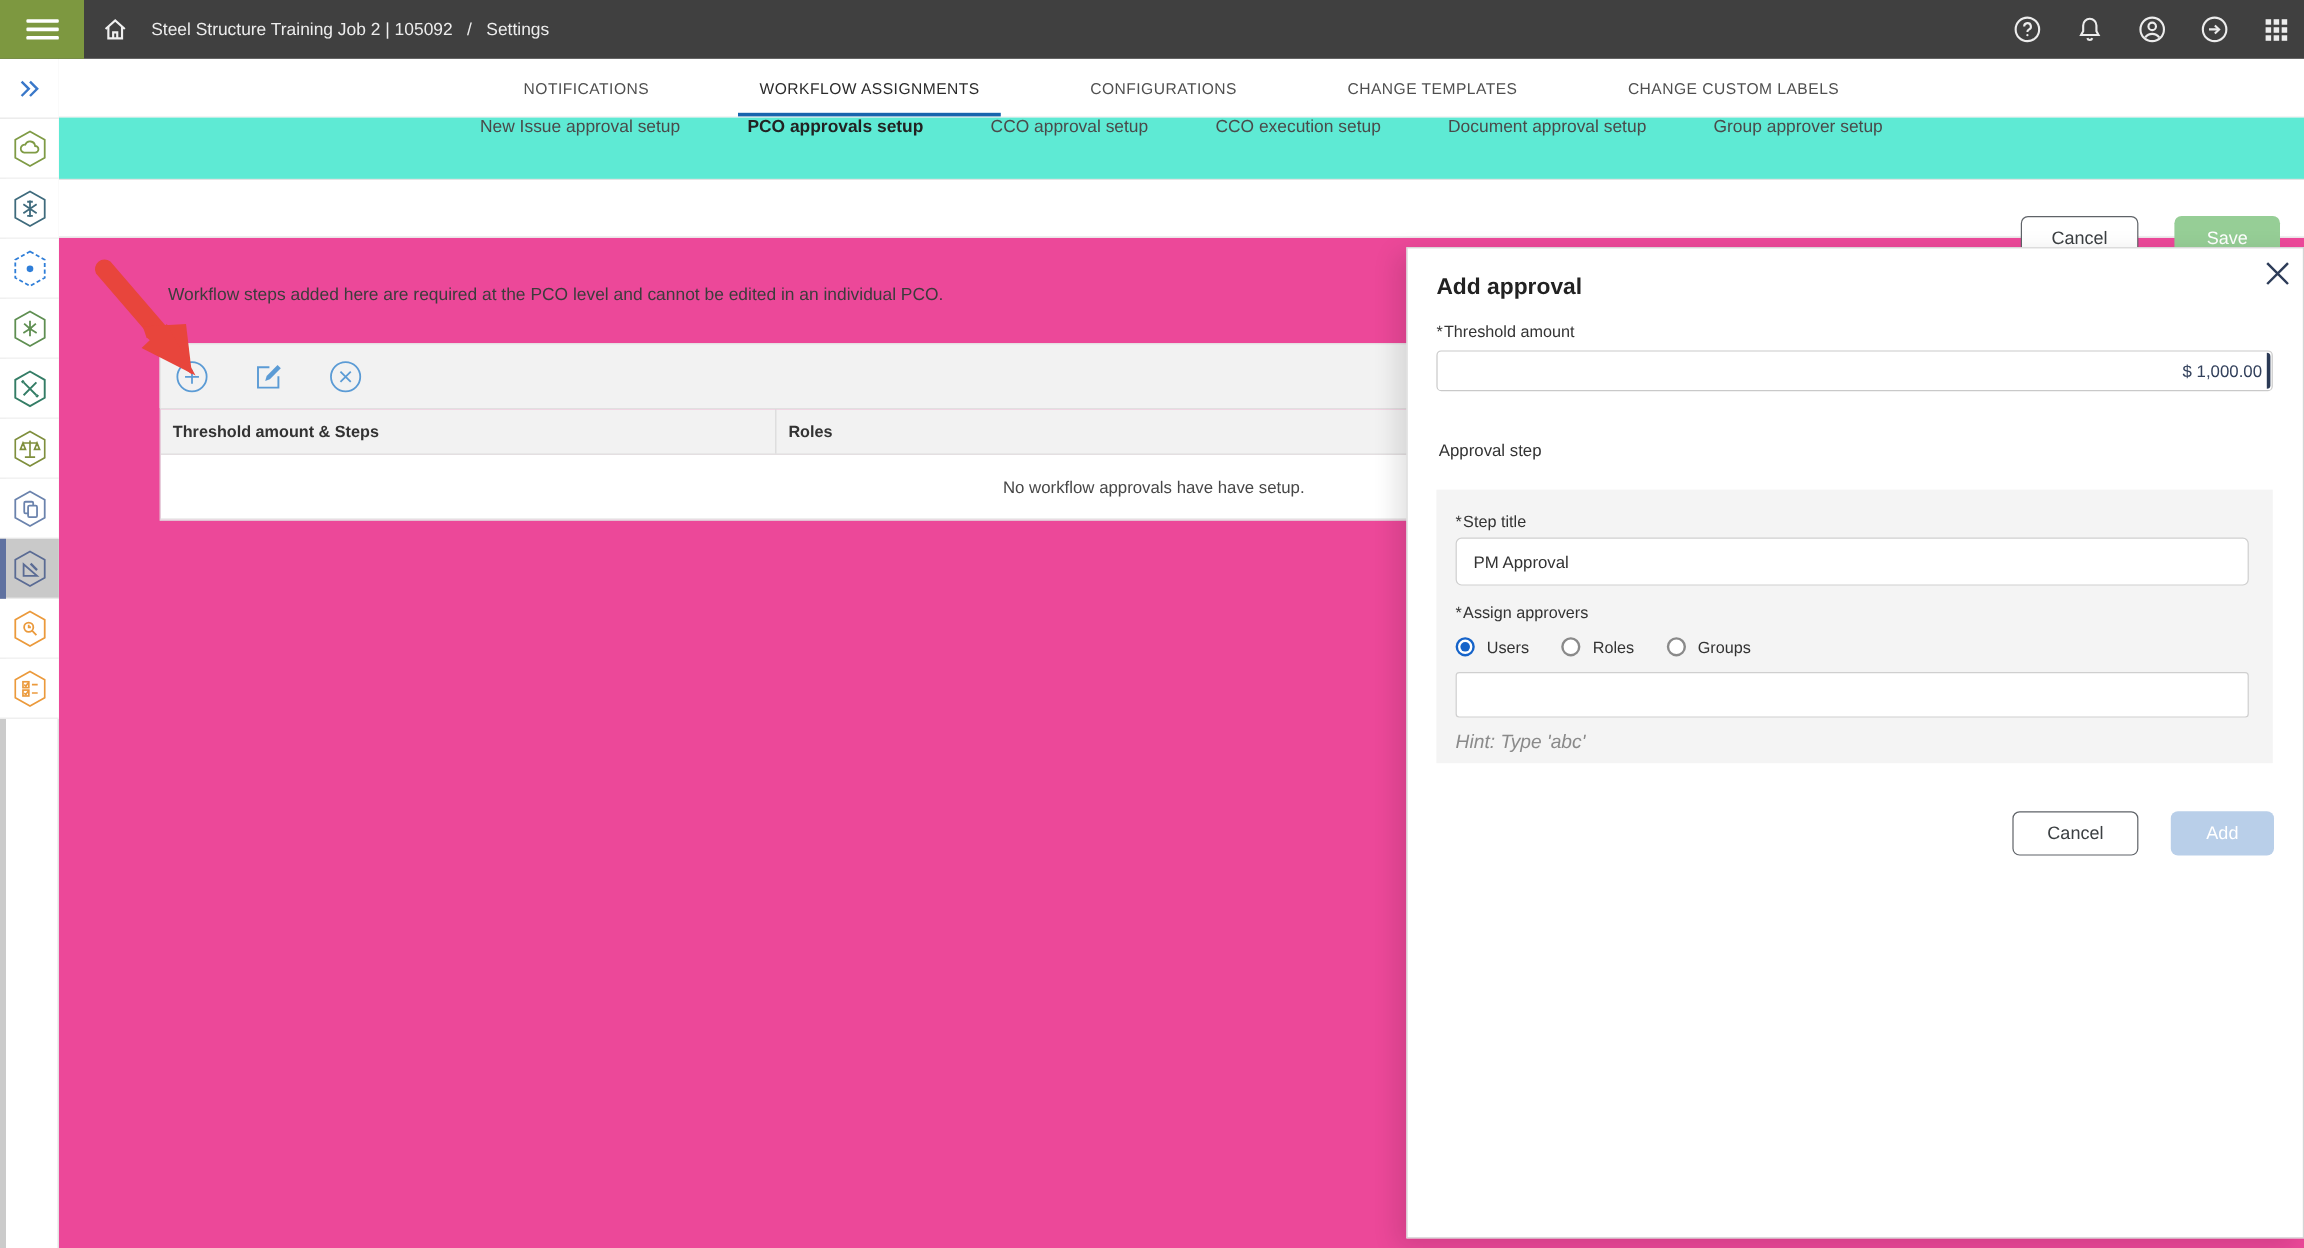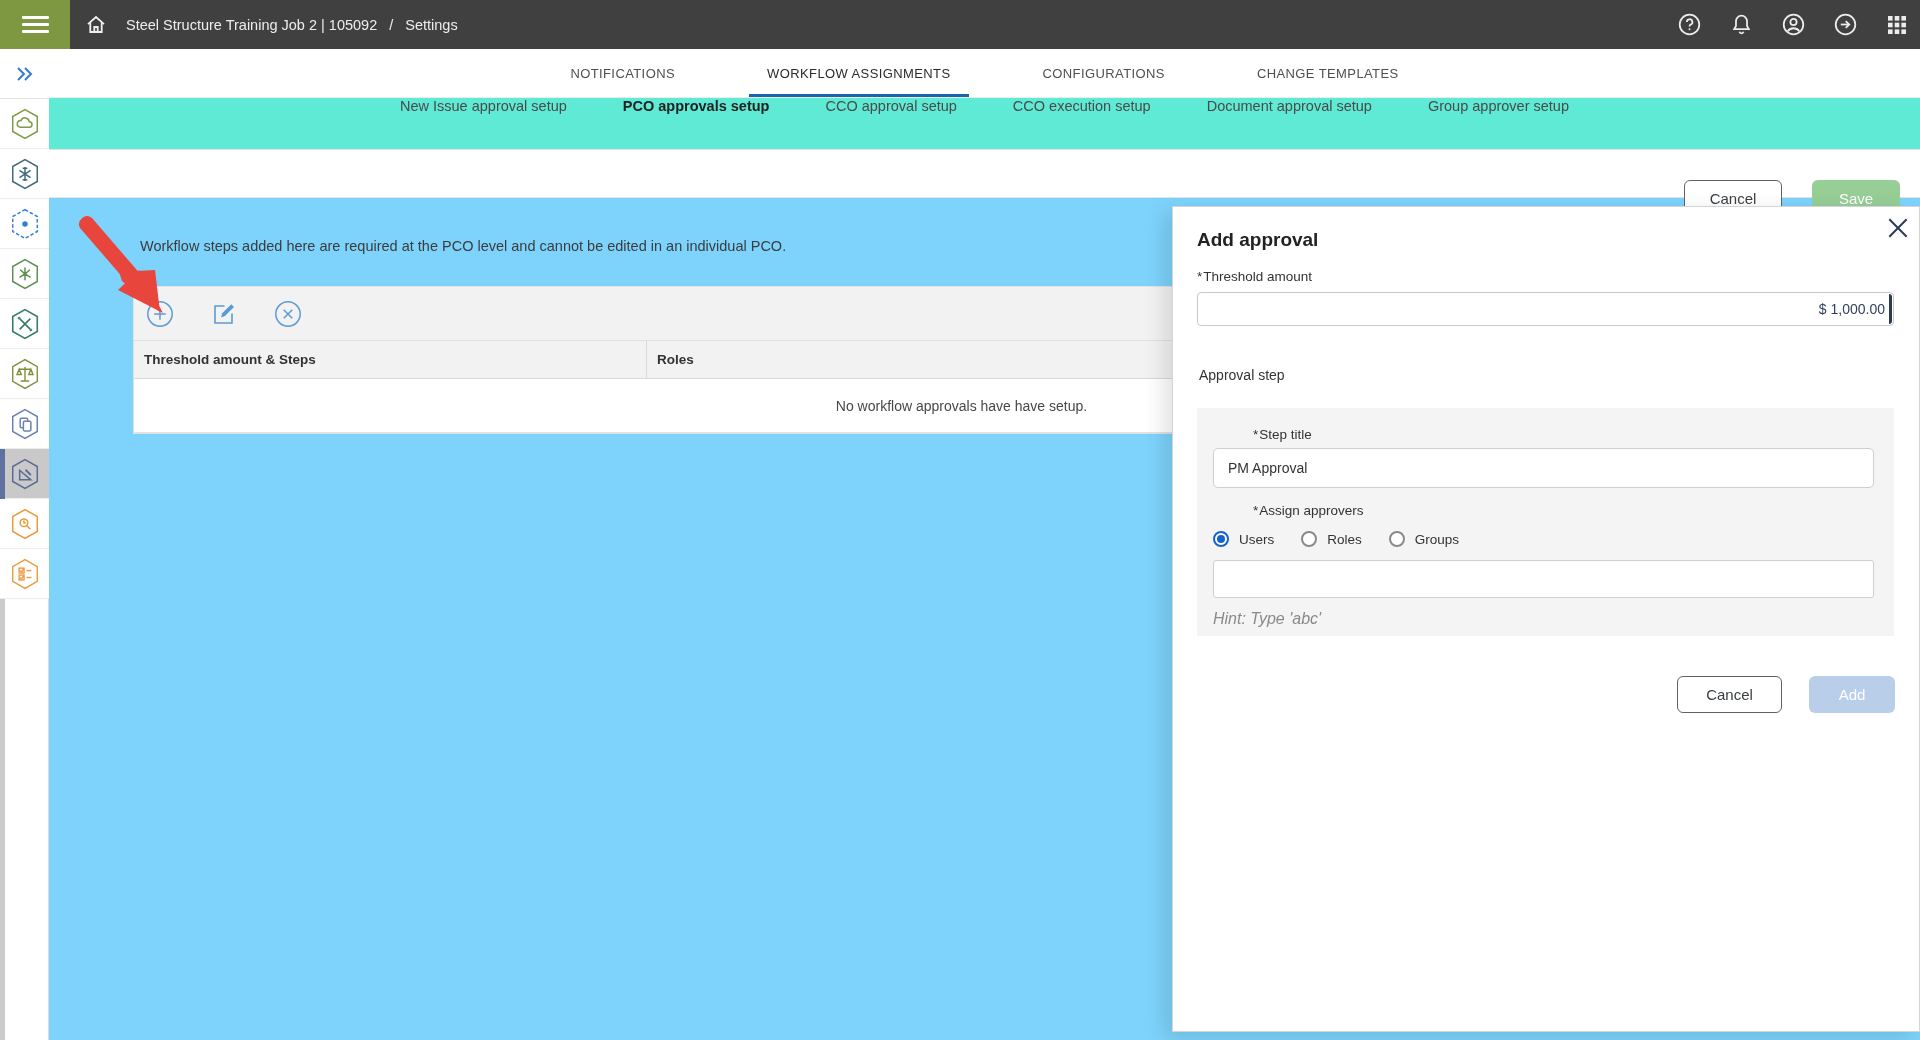--- a/index.html
+++ b/index.html
@@ -1,18 +1,18 @@
 <!DOCTYPE html>
 <html><head>
 <meta charset="utf-8">
 <style>
   * { margin:0; padding:0; box-sizing:border-box; }
   html,body { width:1920px; height:1040px; overflow:hidden; background:#fff;
     font-family:"Liberation Sans", sans-serif; }
-  .abs { position:absolute;margin-left:40px; }
+  .abs { position:absolute; }
 
   
   #topbar { position:absolute; left:0; top:0; width:1920px; height:49px; background:#404040; z-index:30; }
   #hamburger { position:absolute; left:0; top:0; width:70px; height:49px; background:#7d9840;
     display:flex; align-items:center; justify-content:center; cursor:pointer; }
   .hamb-lines { width:27px; height:17px; display:flex; flex-direction:column; justify-content:space-between; }
   .hamb-lines span { display:block; height:3px; background:#fff; border-radius:1px; }
   #home-btn { position:absolute; left:78px; top:0; width:36px; height:49px; display:flex; align-items:center; justify-content:center; }
   #breadcrumb { position:absolute; left:126px; top:0; height:49px; display:flex; align-items:center; gap:12px;
     color:#ededed; font-size:14.5px; }
@@ -45,21 +45,21 @@
   #sidebar { position:absolute; left:0; top:49px; width:49px; height:991px; background:#fff;
     border-right:1px solid #dcdcdc; z-index:20; }
   #sb-rail { position:absolute; left:0; top:44px; width:5px; bottom:0; background:#cbcbcb; }
   #sb-rail-active { position:absolute; left:0; top:400px; width:5px; height:50px; background:#5f71a0; z-index:2; }
   .sb-item { position:absolute; left:0; width:49px; height:50px; display:flex; align-items:center; justify-content:center;
     border-bottom:1px solid #ececec; cursor:pointer; background:#fff; }
   .sb-item.active { background:#c9c9c9; }
   #sb-expand { border-bottom:1px solid #e3e3e3; }
 
   
-  #content { position:absolute; left:49px; top:198px; width:1871px; height:842px; background:#7dd3fc; }
+  #content { position:absolute; left:49px; top:198px; width:1871px; height:842px; background:#ec4899; }
   #description { position:absolute; left:91px; top:40px; font-size:14.5px; color:#3c3c3c; }
   #grid-toolbar { position:absolute; left:84px; top:88px; width:1657px; height:54px; background:#f2f2f2;
     border:1px solid #e3e3e3; border-bottom:none; display:flex; align-items:center; gap:36px; padding-left:12px; }
   .tool-icon { width:28px; height:28px; display:flex; align-items:center; justify-content:center; cursor:pointer; }
   #grid-table { position:absolute; left:84px; top:142px; width:1657px; border:1px solid #e0e0e0; }
   #grid-head { display:flex; height:38px; background:#f2f2f2; border-bottom:1px solid #d9d9d9; }
   .gh-cell { font-size:13.5px; font-weight:bold; color:#333; display:flex; align-items:center; padding-left:10px; }
   .gh-c1 { width:513px; border-right:1px solid #d9d9d9; }
   .gh-c2 { flex:1; }
   #grid-empty { height:54px; display:flex; align-items:center; justify-content:center;
@@ -167,20 +167,21 @@
       </svg>
     </div>
   </div>
 </div>
 
 <div id="tabbar">
   <div class="tab">NOTIFICATIONS</div>
   <div class="tab active">WORKFLOW ASSIGNMENTS</div>
   <div class="tab">CONFIGURATIONS</div>
   <div class="tab">CHANGE TEMPLATES</div>
+  <div class="tab">CHANGE CUSTOM LABELS</div>
 </div>
 
 <div id="subtabbar">
   <div class="subtab">New Issue approval setup</div>
   <div class="subtab active">PCO approvals setup</div>
   <div class="subtab">CCO approval setup</div>
   <div class="subtab">CCO execution setup</div>
   <div class="subtab">Document approval setup</div>
   <div class="subtab">Group approver setup</div>
 </div>

